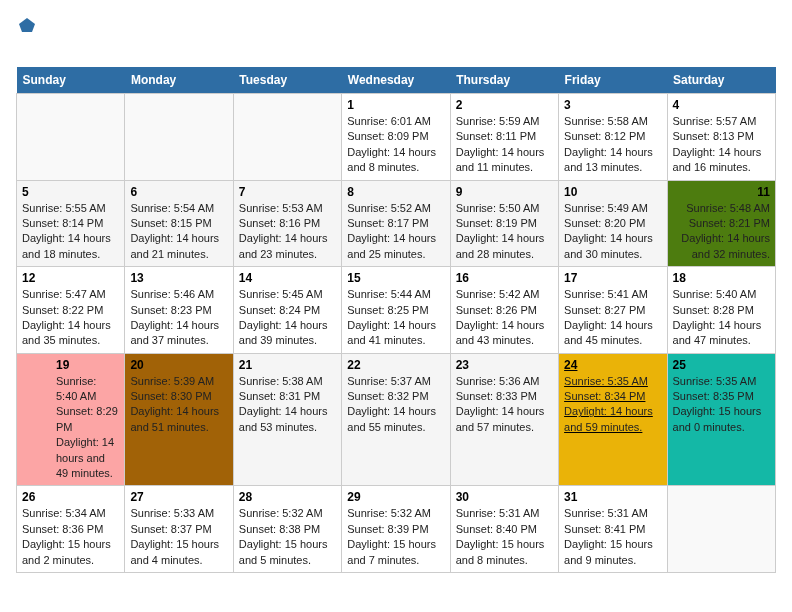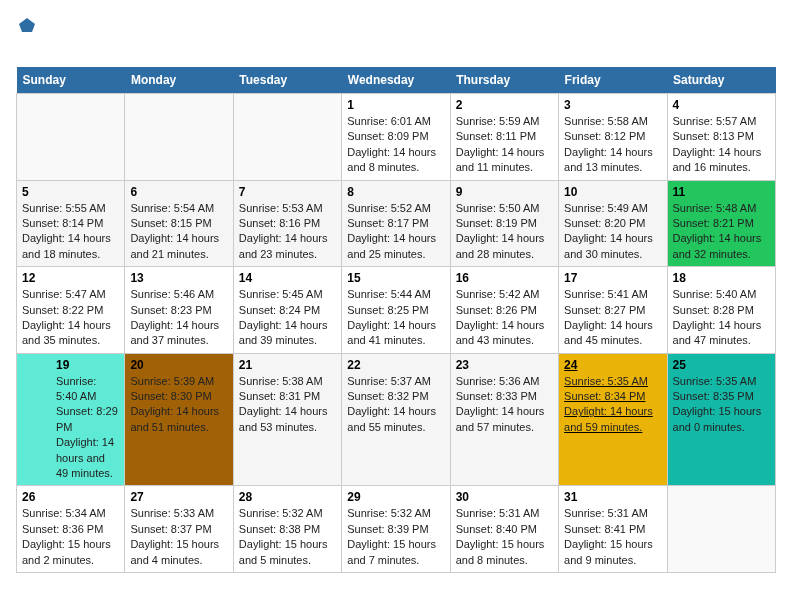--- a/index.html
+++ b/index.html
@@ -154,21 +154,21 @@
           <div class="day-info">Sunrise: 5:52 AM<br>Sunset: 8:17 PM<br>Daylight: 14 hours and 25 minutes.</div>
         </td>
         <td style="background: rgb(245, 245, 245);">
           <div class="day-number">9</div>
           <div class="day-info">Sunrise: 5:50 AM<br>Sunset: 8:19 PM<br>Daylight: 14 hours and 28 minutes.</div>
         </td>
         <td style="background: rgb(245, 245, 245);">
           <div class="day-number">10</div>
           <div class="day-info">Sunrise: 5:49 AM<br>Sunset: 8:20 PM<br>Daylight: 14 hours and 30 minutes.</div>
         </td>
-        <td style="background: #22c55e;">
+        <td style="background: #4d7c0f; text-align: right;">
           <div class="day-number">11</div>
           <div class="day-info">Sunrise: 5:48 AM<br>Sunset: 8:21 PM<br>Daylight: 14 hours and 32 minutes.</div>
         </td>
       </tr>
       <tr>
         <td>
           <div class="day-number">12</div>
           <div class="day-info">Sunrise: 5:47 AM<br>Sunset: 8:22 PM<br>Daylight: 14 hours and 35 minutes.</div>
         </td>
         <td>
@@ -190,21 +190,21 @@
         <td>
           <div class="day-number">17</div>
           <div class="day-info">Sunrise: 5:41 AM<br>Sunset: 8:27 PM<br>Daylight: 14 hours and 45 minutes.</div>
         </td>
         <td>
           <div class="day-number">18</div>
           <div class="day-info">Sunrise: 5:40 AM<br>Sunset: 8:28 PM<br>Daylight: 14 hours and 47 minutes.</div>
         </td>
       </tr>
       <tr>
-        <td style="background: #5eead4; padding-left: 39px;">
+        <td style="background: #fca5a5; padding-left: 39px;">
           <div class="day-number">19</div>
           <div class="day-info">Sunrise: 5:40 AM<br>Sunset: 8:29 PM<br>Daylight: 14 hours and 49 minutes.</div>
         </td>
         <td style="background: #a16207;">
           <div class="day-number">20</div>
           <div class="day-info">Sunrise: 5:39 AM<br>Sunset: 8:30 PM<br>Daylight: 14 hours and 51 minutes.</div>
         </td>
         <td style="background: rgb(245, 245, 245);">
           <div class="day-number">21</div>
           <div class="day-info">Sunrise: 5:38 AM<br>Sunset: 8:31 PM<br>Daylight: 14 hours and 53 minutes.</div>

